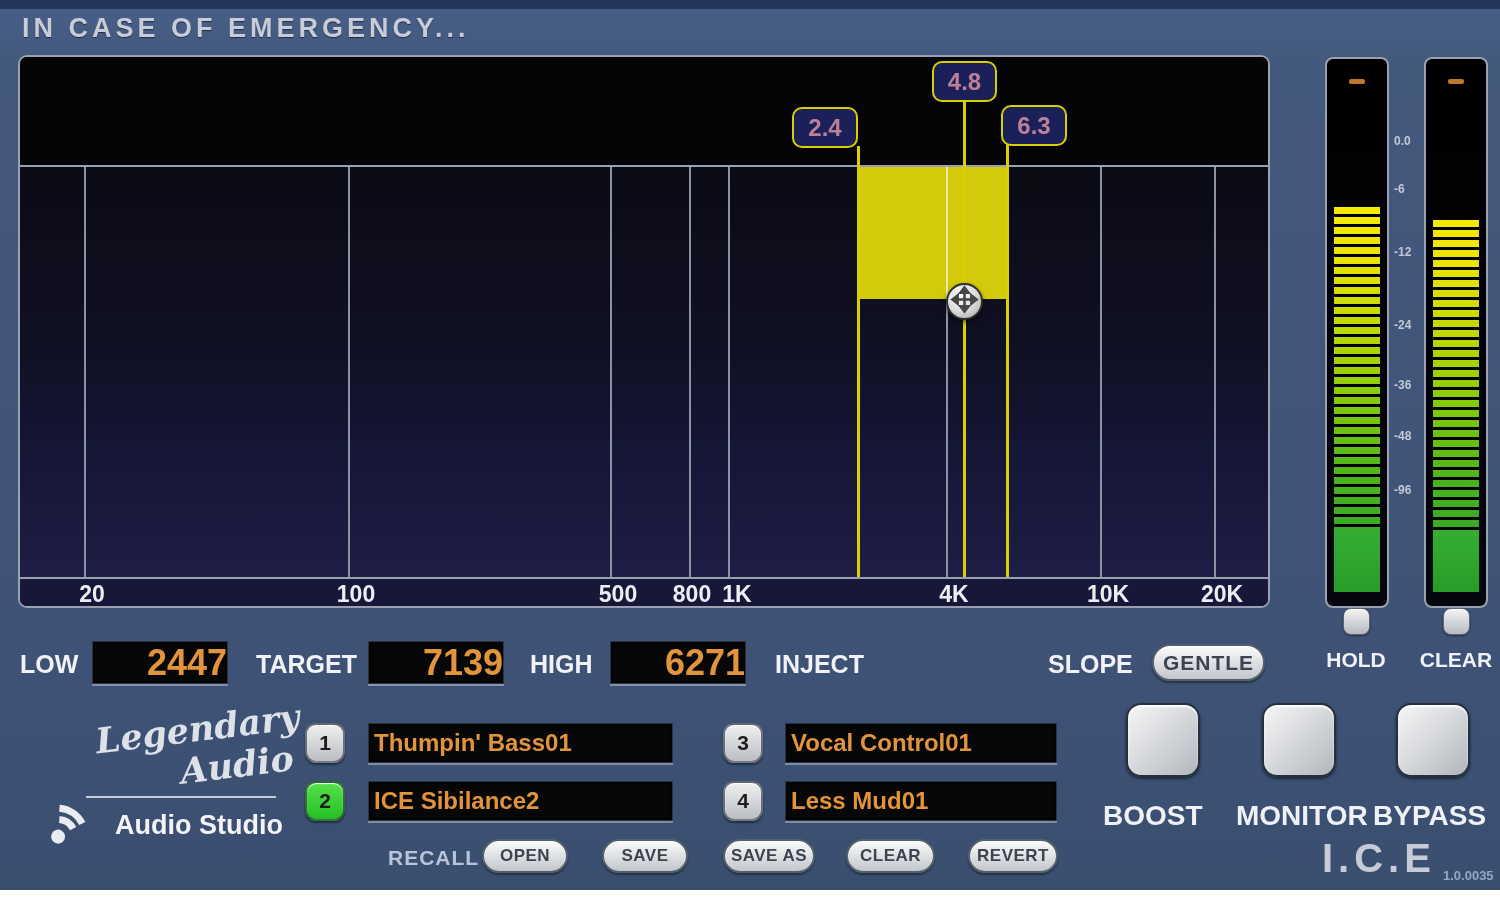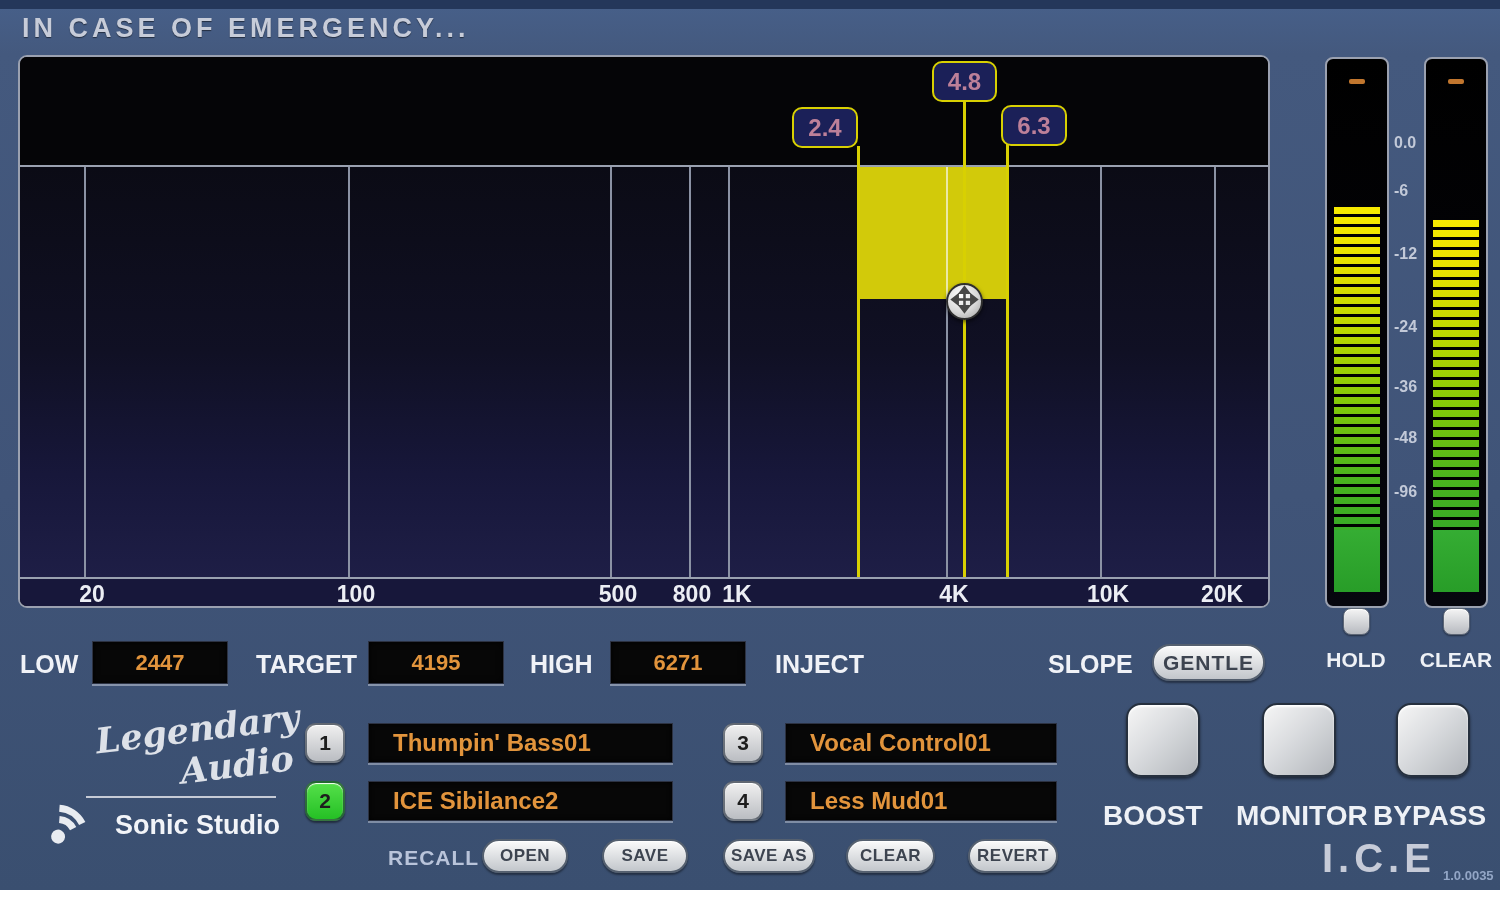--- a/index.html
+++ b/index.html
@@ -60,34 +60,34 @@
   .meter-fill { position:absolute; left:7px; right:7px; bottom:14px; }
   .meter.left  .meter-fill { top:148px; }
   .meter.right .meter-fill { top:161px; }
   .segs { position:absolute; left:0; right:0; top:0; bottom:62px;
     background-image:
       repeating-linear-gradient(180deg, rgba(0,0,0,0) 0px, rgba(0,0,0,0) 7px, #000 7px, #000 10px),
       linear-gradient(180deg,#f7ea00 0%,#e9e300 16%,#bcd800 38%,#84ca08 60%,#4ab41e 84%,#38aa26 100%);
   }
   .solidgreen { position:absolute; left:0; right:0; bottom:0; height:62px;
     background:linear-gradient(180deg,#35ad33,#289d28); }
-  .db-label { position:absolute; left:1394px; width:36px; color:#c2c9d8; font-size:16px;
+  .db-label { position:absolute; left:1394px; width:36px; color:#c2c9d8; font-size:12px;
     font-weight:bold; }
   .mini-btn {
     position:absolute; top:608px; width:27px; height:27px; border-radius:8px;
     border:1px solid #5d6675; background:linear-gradient(180deg,#f4f4f4,#b7bac0);
     box-shadow:0 1px 2px rgba(0,0,0,.45), inset 0 1px 1px #fff;
   }
   .mini-label { position:absolute; top:648px; width:90px; text-align:center; color:#eef1f6;
     font-size:21px; font-weight:bold; }
   
   .ctl-label { position:absolute; top:650px; color:#f0f2f7; font-size:25px; font-weight:bold; }
   .lcd {
     position:absolute; top:641px; height:43px; background:#070707; color:#e2943c;
-    font-size:22px; font-weight:bold; text-align:center; line-height:41px;
+    font-size:36px; font-weight:bold; text-align:right; line-height:41px;
     border:1px solid #2c3242; box-shadow:0 2px 0 rgba(195,202,216,.55), inset 0 0 6px #000;
   }
   .pill {
     border:2px solid #55606f; border-radius:18px; color:#3d4450; font-weight:bold;
     background:linear-gradient(180deg,#fbfbfb,#c2c6cb);
     box-shadow:0 2px 2px rgba(0,0,0,.4), inset 0 1px 1px #fff;
     display:flex; align-items:center; justify-content:center;
   }
   .slope-btn { position:absolute; left:1152px; top:644px; width:113px; height:37px; font-size:21px; letter-spacing:1px; }
   
@@ -102,21 +102,21 @@
   .slot-btn {
     position:absolute; width:40px; height:40px; border-radius:11px;
     border:2px solid rgba(35,45,58,.6); background:linear-gradient(180deg,#f0f0f0,#babdc2);
     color:#1d1d1d; font-size:21px; font-weight:bold;
     display:flex; align-items:center; justify-content:center;
     box-shadow:0 2px 2px rgba(0,0,0,.45), inset 0 1px 1px #fff;
   }
   .slot-btn.active { background:linear-gradient(180deg,#55e04a,#25c025); }
   .preset-field {
     position:absolute; height:40px; background:#070707; color:#e2943c; font-size:24px;
-    font-weight:bold; line-height:38px; padding-left:24px; border:1px solid #2c3242;
+    font-weight:bold; line-height:38px; padding-left:5px; border:1px solid #2c3242;
     box-shadow:0 2px 0 rgba(195,202,216,.5), inset 0 0 5px #000;
     white-space:nowrap; overflow:hidden;
   }
   .recall-label { position:absolute; left:388px; top:846px; color:#b9c4da; font-size:21px;
     font-weight:bold; letter-spacing:1px; }
   .recall-btn { position:absolute; top:839px; height:34px; font-size:17px; letter-spacing:.5px; border-radius:17px; }
   
   .big-btn {
     position:absolute; top:703px; width:74px; height:74px; border-radius:15px;
     border:2px solid #26303e; background:linear-gradient(135deg,#f6f6f6 0%,#d9dbde 45%,#b2b6bb 100%);
@@ -212,40 +212,40 @@
   <div class="db-label" style="top:483px;">-96</div>
 
   <div class="mini-btn" style="left:1343px;"></div>
   <div class="mini-btn" style="left:1443px;"></div>
   <div class="mini-label" style="left:1311px;">HOLD</div>
   <div class="mini-label" style="left:1411px;">CLEAR</div>
 
   <div class="ctl-label" style="left:20px;">LOW</div>
   <div class="lcd" style="left:92px;  width:136px;">2447</div>
   <div class="ctl-label" style="left:256px;">TARGET</div>
-  <div class="lcd" style="left:368px; width:136px;">4195</div>
+  <div class="lcd" style="left:368px; width:136px;">7139</div>
   <div class="ctl-label" style="left:530px;">HIGH</div>
   <div class="lcd" style="left:610px; width:136px;">6271</div>
   <div class="ctl-label" style="left:775px;">INJECT</div>
   <div class="ctl-label" style="left:1048px;">SLOPE</div>
   <div class="pill slope-btn">GENTLE</div>
 
   <div class="cursive leg1">Legendary</div>
   <div class="cursive leg2">Audio</div>
   <div class="brand-rule"></div>
   <div class="sonic-icon">
     <svg width="62" height="54" viewBox="0 0 62 54">
       <g transform="rotate(-18 20 38)">
         <circle cx="18" cy="38" r="7" fill="#e9ecf1"></circle>
         <path d="M24.5 22 A 17 17 0 0 1 34.8 35" stroke="#e9ecf1" stroke-width="7" fill="none"></path>
         <path d="M28 11.5 A 28 28 0 0 1 45 33" stroke="#e9ecf1" stroke-width="7" fill="none"></path>
       </g>
     </svg>
   </div>
-  <div class="sonic-label">Sonic Studio</div>
+  <div class="sonic-label">Audio Studio</div>
 
   <div class="slot-btn" style="left:305px; top:723px;">1</div>
   <div class="preset-field" style="left:368px; top:723px; width:305px;">Thumpin' Bass01</div>
   <div class="slot-btn active" style="left:305px; top:781px;">2</div>
   <div class="preset-field" style="left:368px; top:781px; width:305px;">ICE Sibilance2</div>
   <div class="slot-btn" style="left:723px; top:723px;">3</div>
   <div class="preset-field" style="left:785px; top:723px; width:272px;">Vocal Control01</div>
   <div class="slot-btn" style="left:723px; top:781px;">4</div>
   <div class="preset-field" style="left:785px; top:781px; width:272px;">Less Mud01</div>
 

